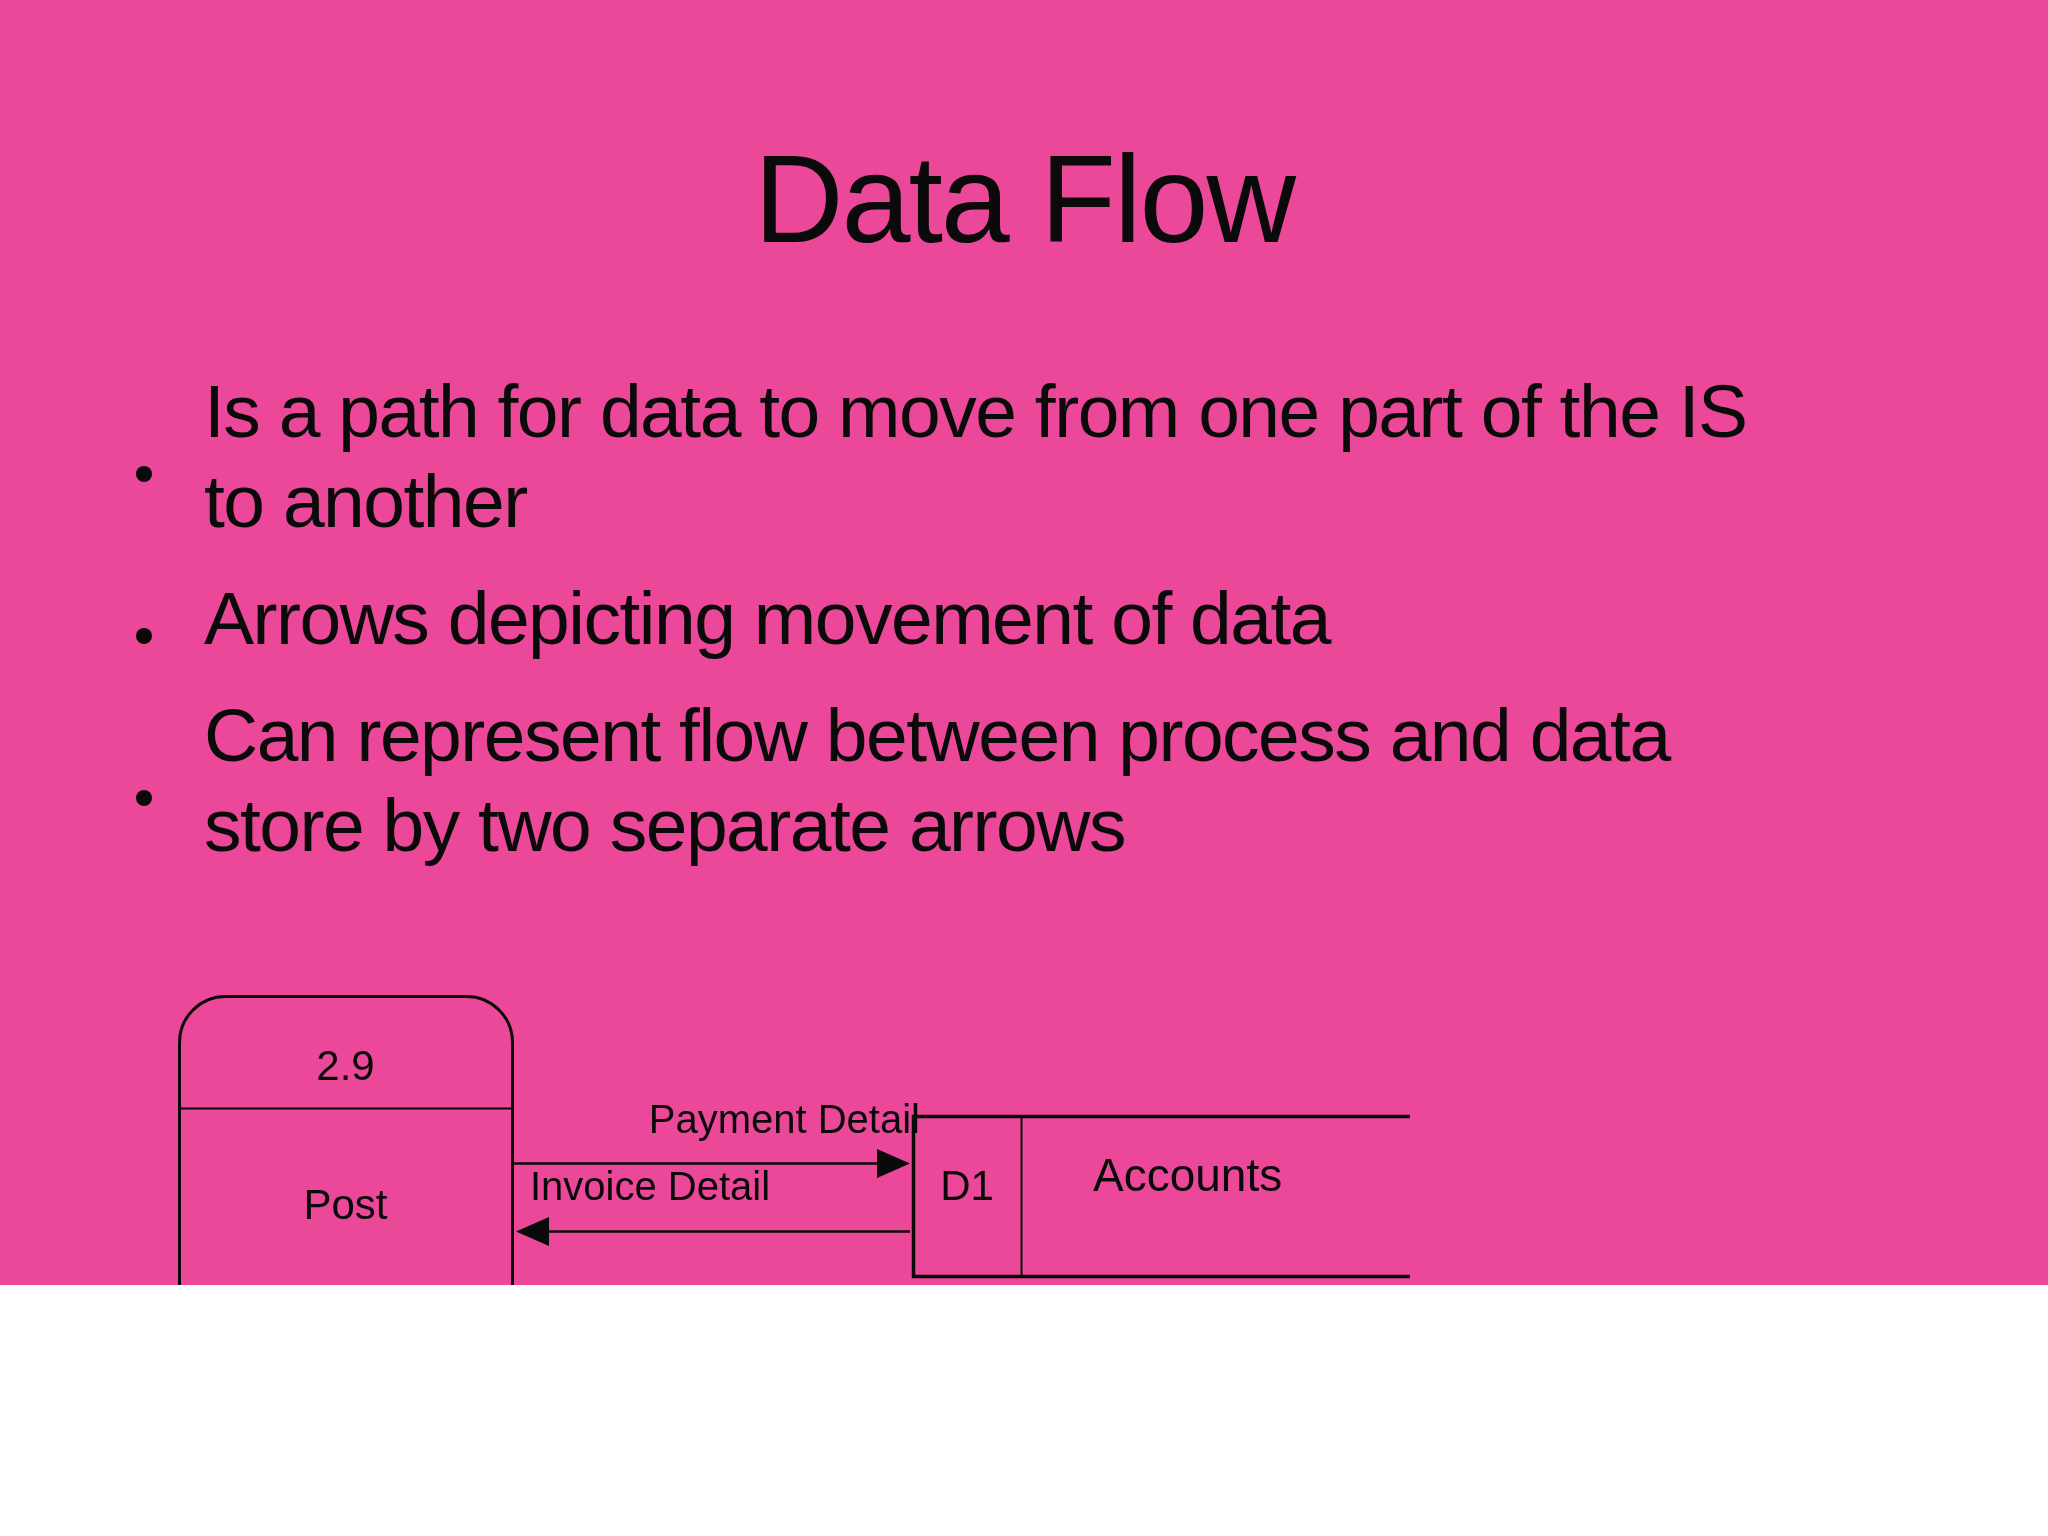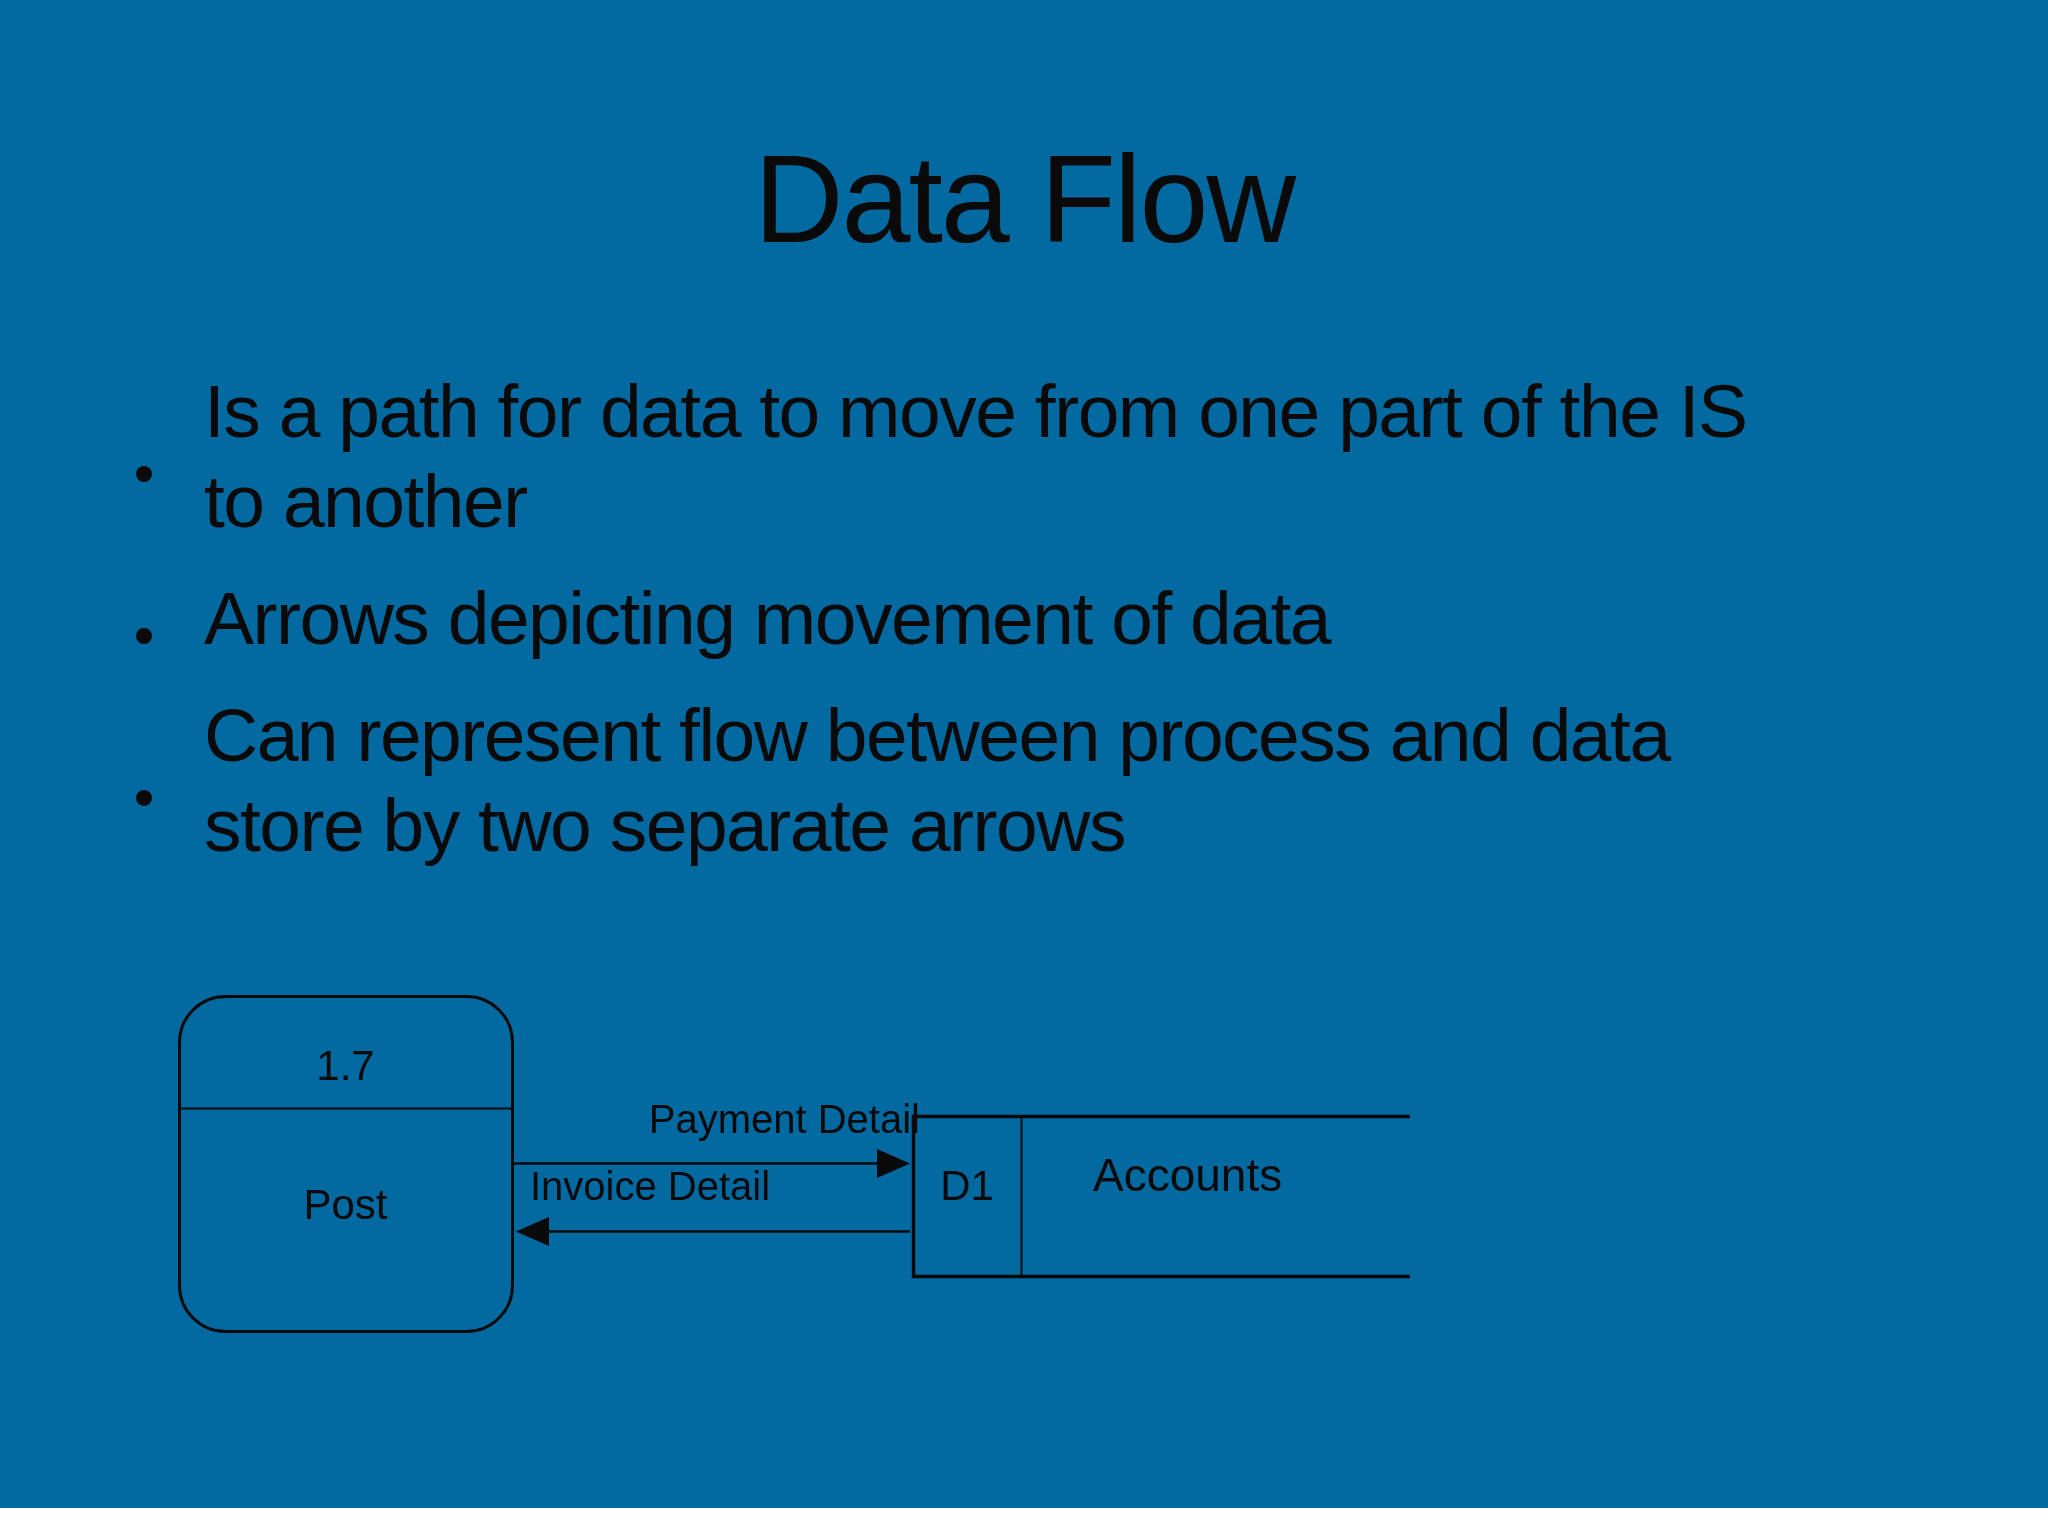--- a/index.html
+++ b/index.html
@@ -3,22 +3,22 @@
 <meta charset="utf-8">
 <style>
   html, body {
     margin: 0;
     padding: 0;
     background: #ffffff;
   }
   .slide {
     position: relative;
     width: 2048px;
-    height: 1508px;
-    background: #0369a1;
+    height: 1285px;
+    background: #ec4899;
     overflow: hidden;
     font-family: "Liberation Sans", sans-serif;
     color: #000000;
   }
 
   
   .title {
     position: absolute;
     top: 134px;
     left: 0;
@@ -154,21 +154,21 @@
     <g>
       <line x1="910" y1="1231.5" x2="548" y2="1231.5" stroke="#0a0a0a" stroke-width="2.5"></line>
       <polygon points="516,1231.5 549,1217 549,1246" fill="#0a0a0a"></polygon>
     </g>
 
     <path d="M 1410,1116.5 H 913.5 V 1276.5 H 1410" fill="none" stroke="#0a0a0a" stroke-width="3.5"></path>
 
     <line x1="1021.5" y1="1115" x2="1021.5" y2="1278" stroke="#0a0a0a" stroke-width="2"></line>
   </svg>
 
-  <div class="dlabel process-id">1.7</div>
+  <div class="dlabel process-id">2.9</div>
 
   <div class="dlabel process-name">
     <span>Post</span>
   </div>
 
   <div class="dlabel flow-label-1">Payment Detail</div>
 
   <div class="dlabel flow-label-2">Invoice Detail</div>
 
   <div class="dlabel store-id">D1</div>

